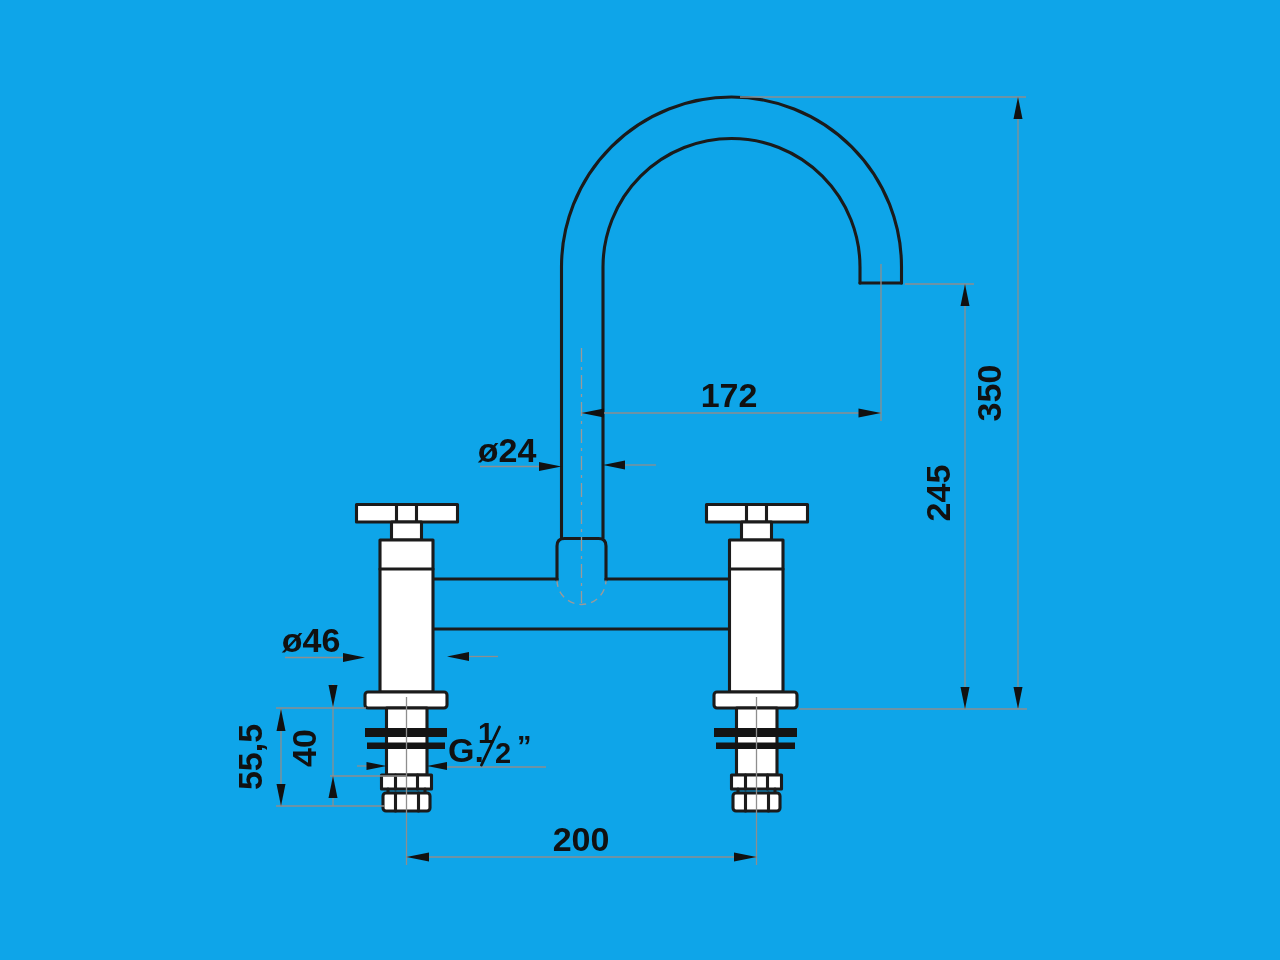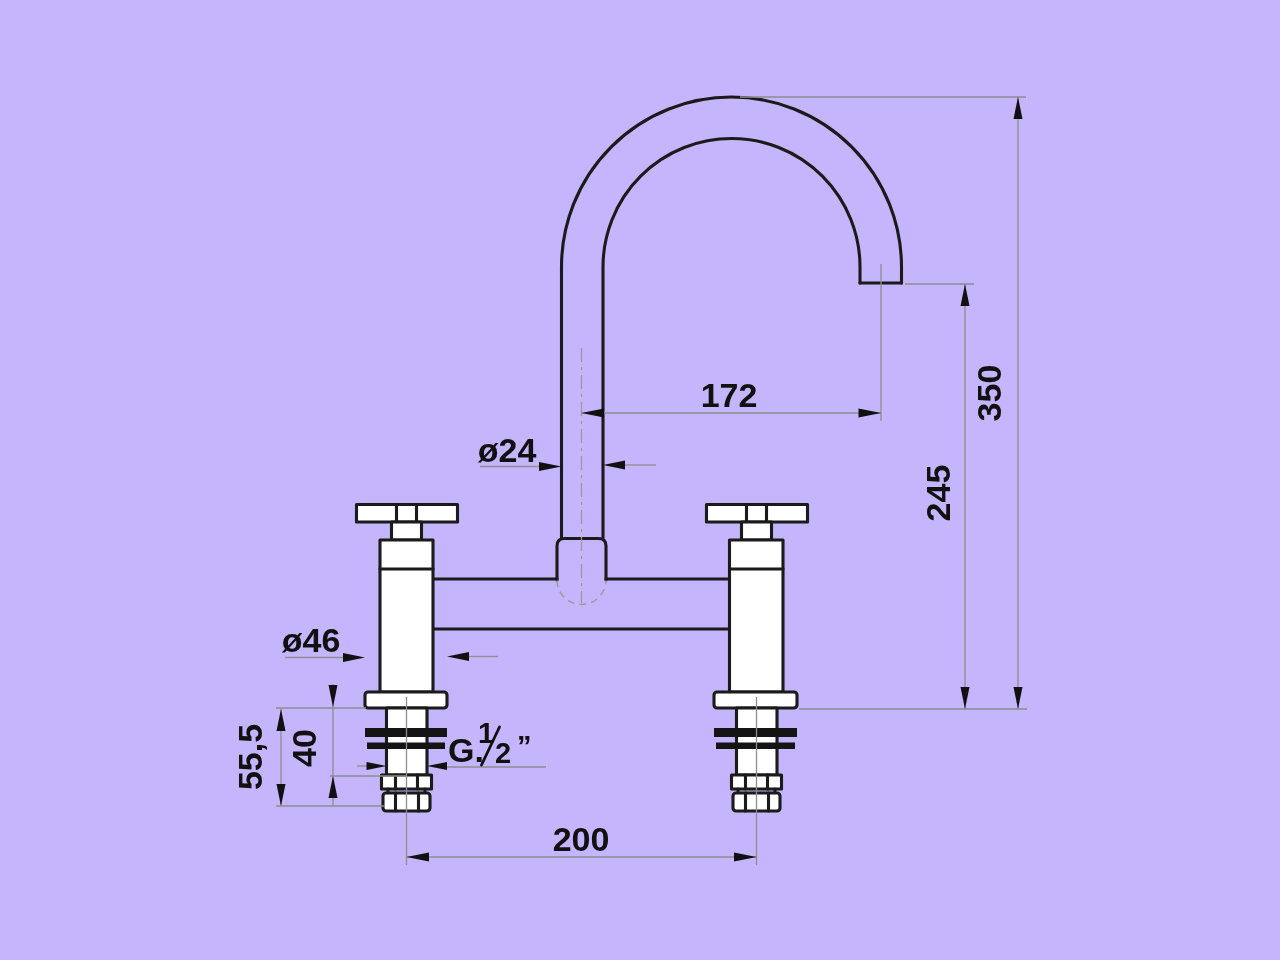--- a/index.html
+++ b/index.html
@@ -1,16 +1,16 @@
 <!DOCTYPE html>
 <html><head>
 <meta charset="utf-8">
 <style>
   html,body { margin:0; padding:0; background:#ffffff; }
-  .page { width:1280px; height:960px; background:#c4b5fd; position:relative; overflow:hidden; }
+  .page { width:1280px; height:960px; background:#0ea5e9; position:relative; overflow:hidden; }
   svg { display:block; }
   .obj   { fill:none; stroke:#1b1b1b; stroke-width:3.1; stroke-linejoin:round; stroke-linecap:round; }
   .objf  { fill:#ffffff; stroke:#1b1b1b; stroke-width:3.1; stroke-linejoin:round; }
   .solid { fill:#141414; stroke:none; }
   .thin  { fill:none; stroke:#8e8e8e; stroke-width:1.3; }
   .cline { fill:none; stroke:#9a9a9a; stroke-width:1.3; stroke-dasharray:14 5 3 5; }
   .hid   { fill:none; stroke:#9a9a9a; stroke-width:1.4; stroke-dasharray:7 5; }
   .fillet{ fill:none; stroke:#9a9a9a; stroke-width:1.4; }
   .arrow { fill:#111111; stroke:none; }
   .dtxt  { font-family:"Liberation Sans", sans-serif; font-weight:700; font-size:34px; fill:#111111; }

